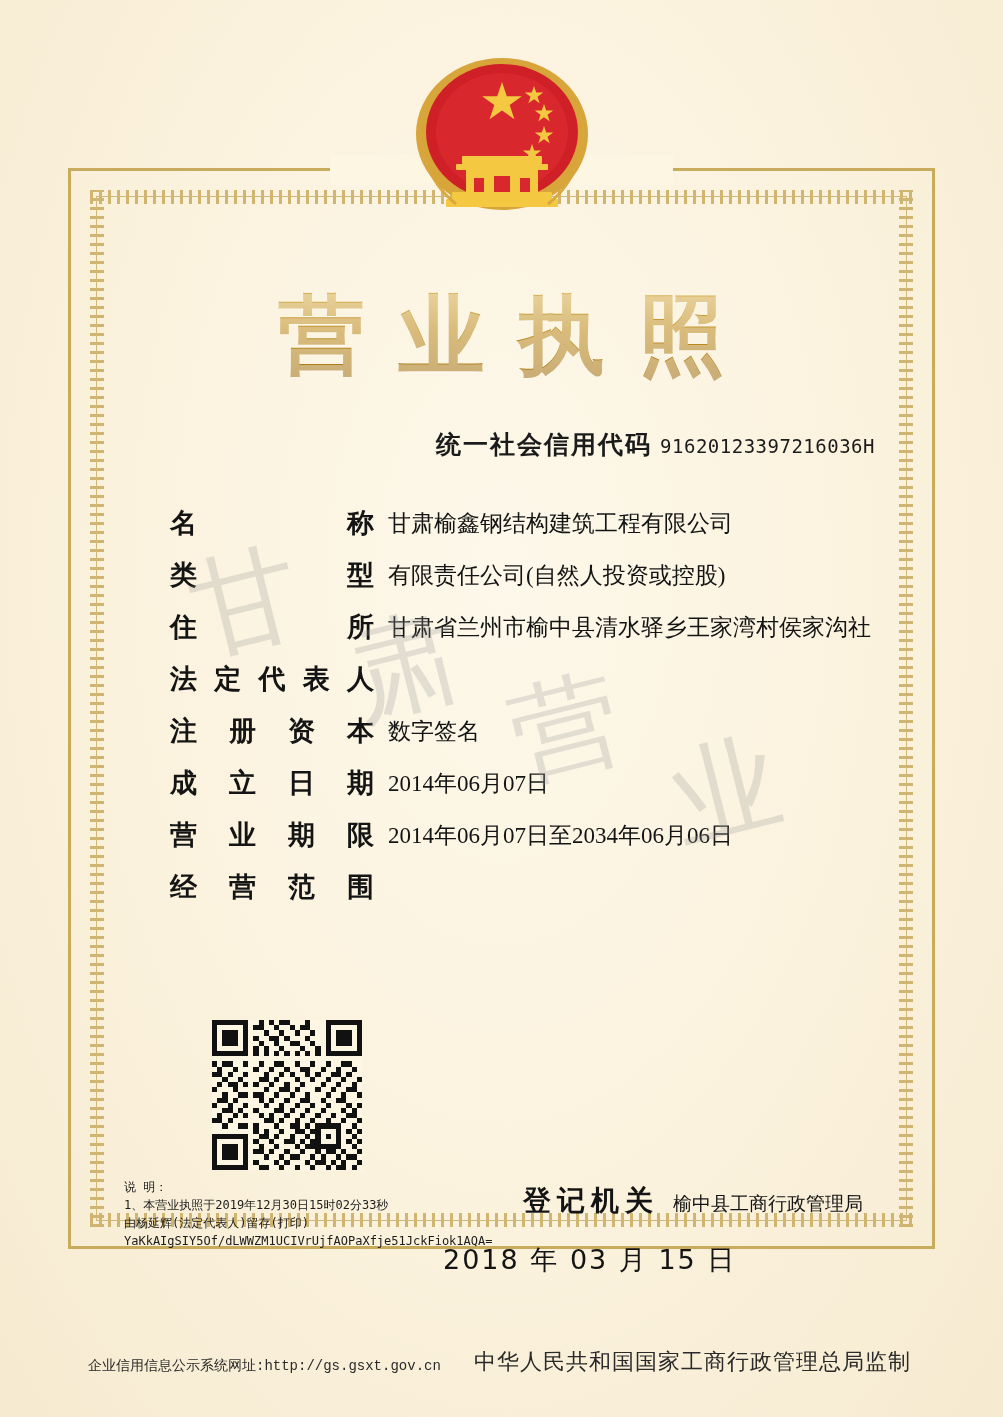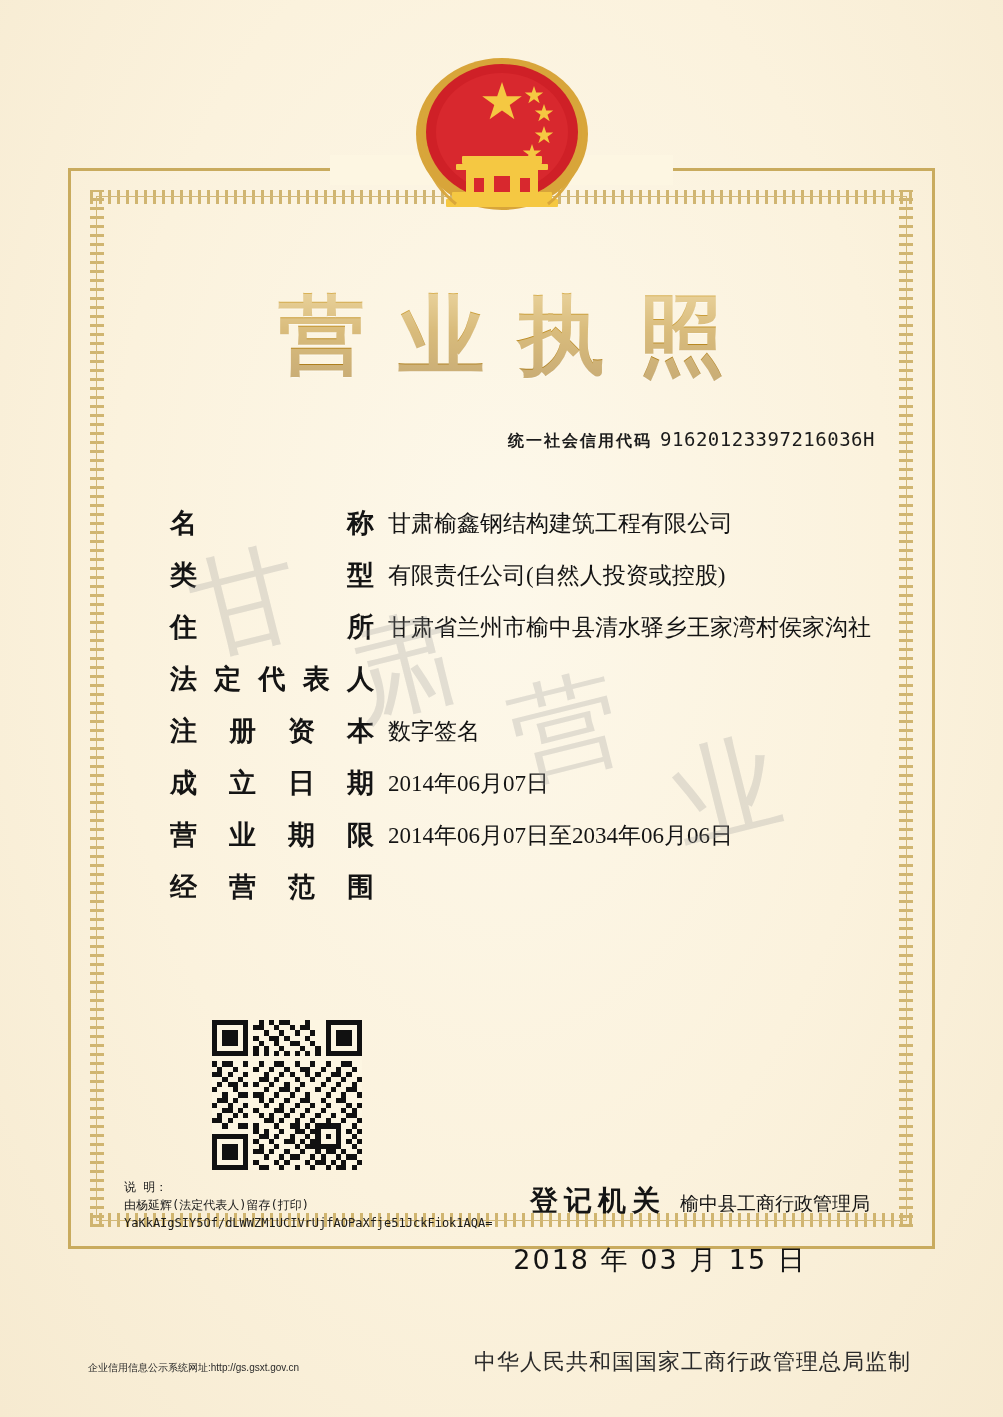--- a/index.html
+++ b/index.html
@@ -89,21 +89,21 @@
   .credit-line {
     position: absolute;
     top: 428px;
     right: 128px;
     display: flex;
     align-items: baseline;
     gap: 8px;
   }
   .credit-label {
     font-family: "DejaVu Sans", sans-serif;
-    font-size: 16px;
+    font-size: 25px;
     font-weight: bold;
     color: #1b1b1b;
     letter-spacing: 2px;
   }
   .credit-value {
     font-family: "DejaVu Sans Mono", monospace;
     font-size: 19px;
     color: #1b1b1b;
     letter-spacing: .5px;
   }
@@ -189,21 +189,21 @@
     font-family: "DejaVu Sans Mono", monospace;
     font-size: 12px;
     color: #1b1b1b;
     line-height: 1.5;
   }
   .notes .nt { display: block; }
 
   
   .registry {
     position: absolute;
-    right: 133px;
+    right: 140px;
     top: 1182px;
     text-align: right;
     width: 420px;
   }
   .registry-row {
     display: flex;
     align-items: baseline;
     justify-content: flex-end;
     gap: 14px;
   }
@@ -218,30 +218,30 @@
     font-family: "DejaVu Sans", sans-serif;
     font-size: 19px;
     color: #141414;
   }
   .registry-date {
     margin-top: 22px;
     font-family: "DejaVu Sans", sans-serif;
     font-size: 27px;
     color: #141414;
     letter-spacing: 2px;
-    text-align: center;
+    text-align: left;
   }
 
   
   .bottom-left {
     position: absolute;
     left: 88px;
     bottom: 42px;
-    font-family: Liberation Sans, sans-serif;
-    font-size: 10px;
+    font-family: Liberation Mono, monospace;
+    font-size: 14px;
     color: #2a2a2a;
   }
   .bottom-right {
     position: absolute;
     right: 92px;
     bottom: 40px;
     font-family: "DejaVu Sans", sans-serif;
     font-size: 22px;
     color: #2a2a2a;
     letter-spacing: 1px;
@@ -619,20 +619,21 @@
           <rect x="19" y="28" width="1" height="1"></rect>
         <rect x="22" y="28" width="1" height="1"></rect>
           <rect x="24" y="28" width="2" height="1"></rect>
         <rect x="27" y="28" width="1" height="1"></rect>
       </g>
     </svg>
   </div>
 
   <div class="notes">
     <span class="nt">说  明：</span>
+    <span class="nt">1、本营业执照于2019年12月30日15时02分33秒</span>
     <span class="nt">由杨延辉(法定代表人)留存(打印)</span>
     <span class="nt">YaKkAIgSIY5Of/dLWWZM1UCIVrUjfAOPaXfje51JckFiok1AQA=</span>
   </div>
 
   <div class="registry">
     <div class="registry-row">
       <div class="registry-label">登记机关</div>
       <div class="registry-value">榆中县工商行政管理局</div>
     </div>
     <div class="registry-date">2018 年 03 月 15 日</div>

